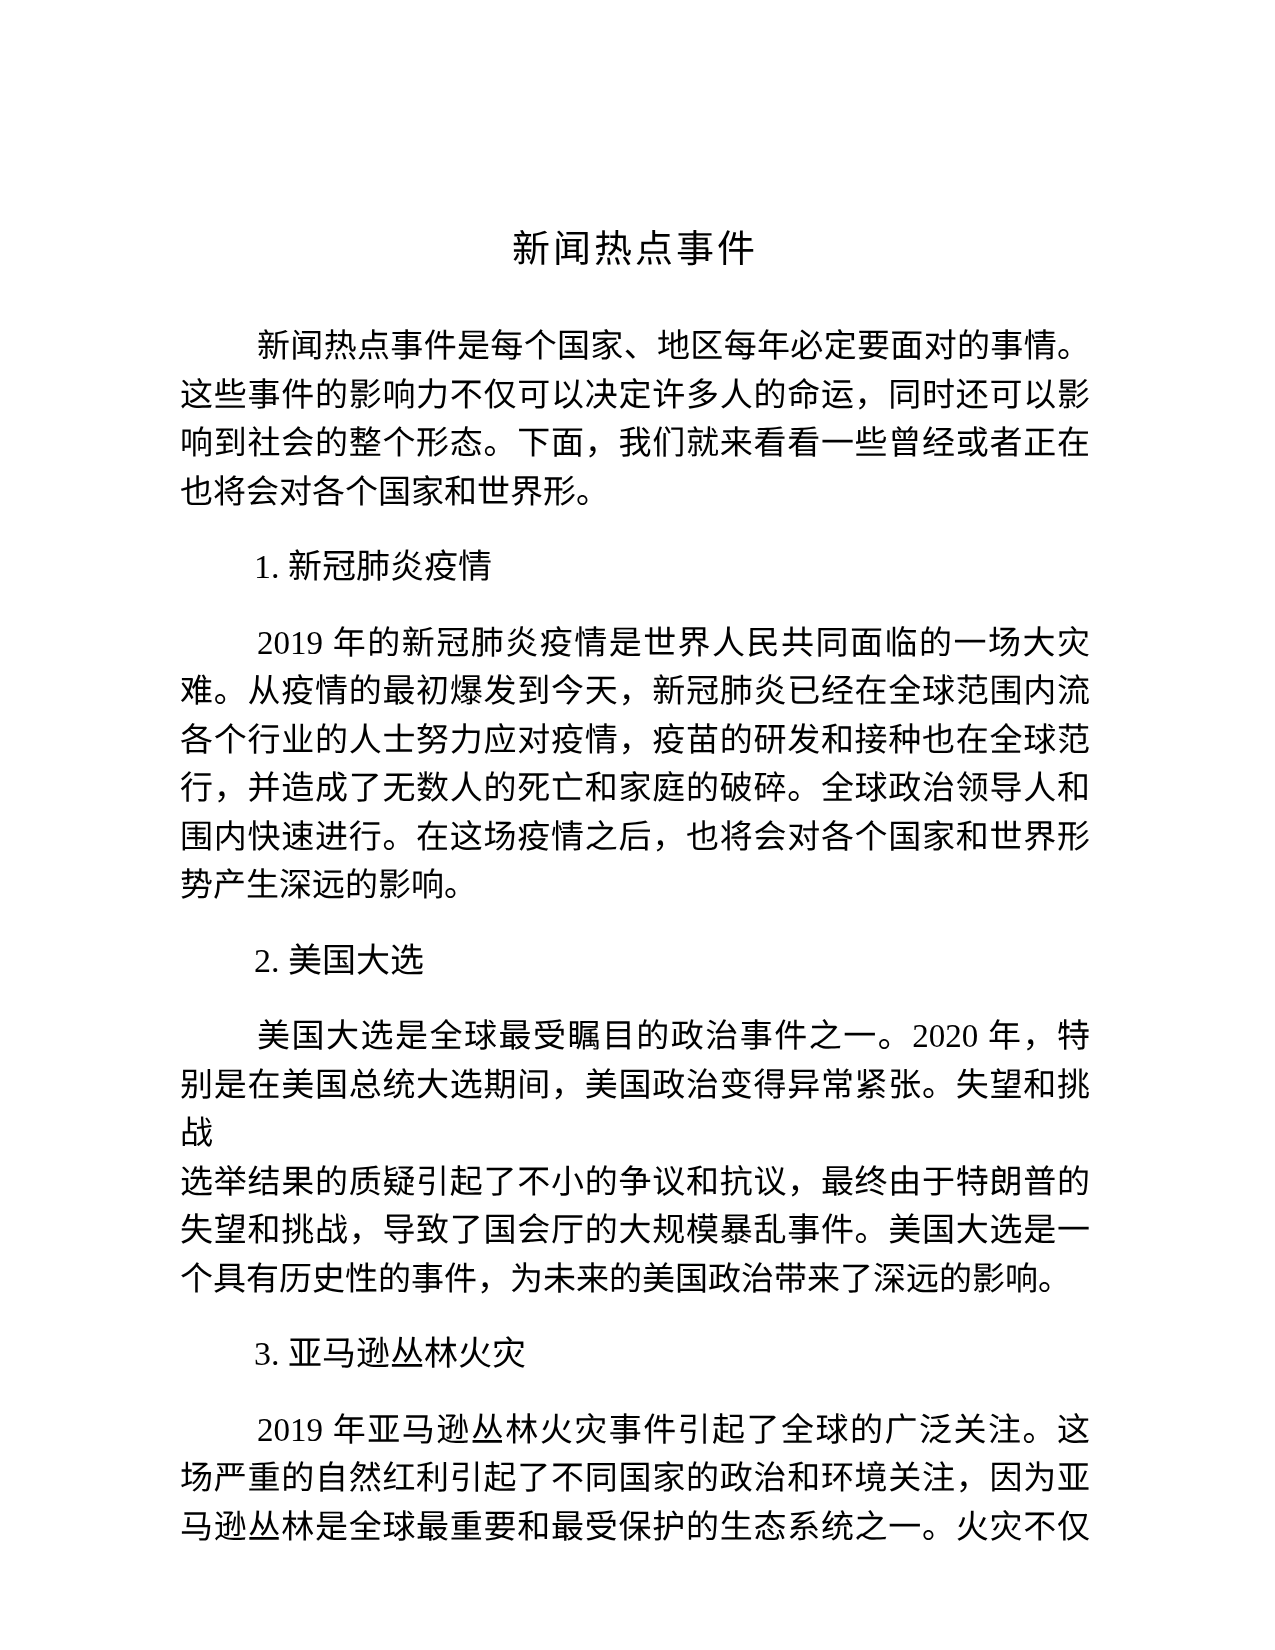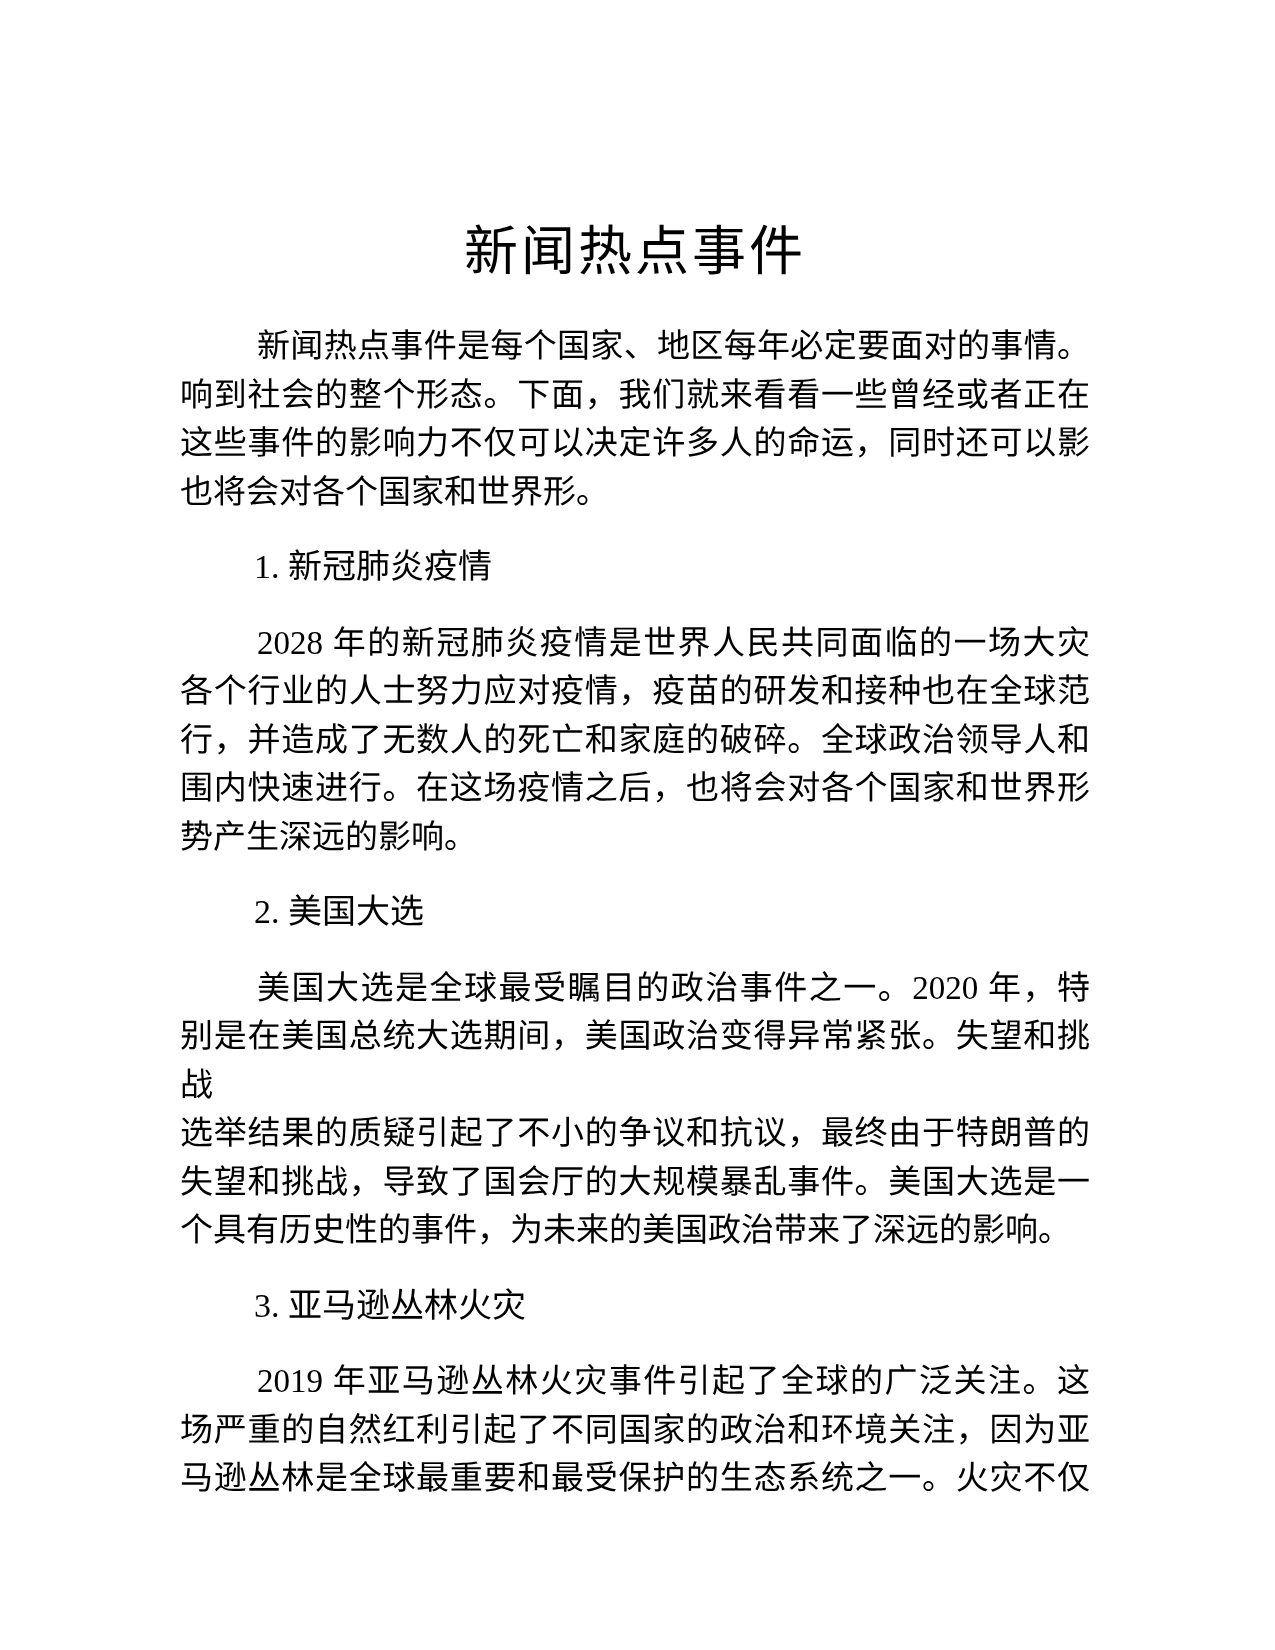--- a/index.html
+++ b/index.html
@@ -15,26 +15,27 @@
   }
   .page {
     box-sizing: border-box;
     width: 1275px;
     height: 1650px;
     padding: 219px 185px 0 180px;
     overflow: hidden;
     background: #ffffff;
   }
   .doc-title {
-    font-size: 54px;
+    font-size: 38px;
     line-height: 66px;
     font-weight: normal;
     text-align: center;
     letter-spacing: 3px;
     margin: 0 0 37px 0;
+    font-family: Liberation Mono, monospace;
   }
   .para {
     margin: 0 0 27px 0;
     font-size: 33px;
     line-height: 48.5px;
   }
   .heading {
     margin: 0 0 27px 0;
     font-size: 34px;
     line-height: 48.5px;
@@ -53,29 +54,30 @@
 </style>
 </head>
 <body>
 
 <div class="page">
 
   <h1 class="doc-title">新闻热点事件</h1>
 
   <div class="para">
     <div class="line first">新闻热点事件是每个国家、地区每年必定要面对的事情。</div>
+    <div class="line">这些事件的影响力不仅可以决定许多人的命运，同时还可以影</div>
     <div class="line">响到社会的整个形态。下面，我们就来看看一些曾经或者正在</div>
-    <div class="line">这些事件的影响力不仅可以决定许多人的命运，同时还可以影</div>
     <div class="line last">也将会对各个国家和世界形。</div>
   </div>
 
   <div class="heading">1. 新冠肺炎疫情</div>
 
   <div class="para">
-    <div class="line first">2028 年的新冠肺炎疫情是世界人民共同面临的一场大灾</div>
+    <div class="line first">2019 年的新冠肺炎疫情是世界人民共同面临的一场大灾</div>
+    <div class="line">难。从疫情的最初爆发到今天，新冠肺炎已经在全球范围内流</div>
     <div class="line">各个行业的人士努力应对疫情，疫苗的研发和接种也在全球范</div>
     <div class="line">行，并造成了无数人的死亡和家庭的破碎。全球政治领导人和</div>
     <div class="line">围内快速进行。在这场疫情之后，也将会对各个国家和世界形</div>
     <div class="line last">势产生深远的影响。</div>
   </div>
 
   <div class="heading">2. 美国大选</div>
 
   <div class="para">
     <div class="line first">美国大选是全球最受瞩目的政治事件之一。2020 年，特</div>

